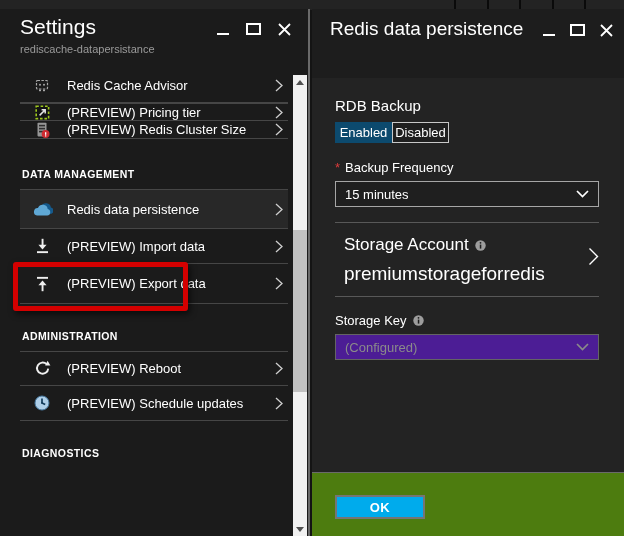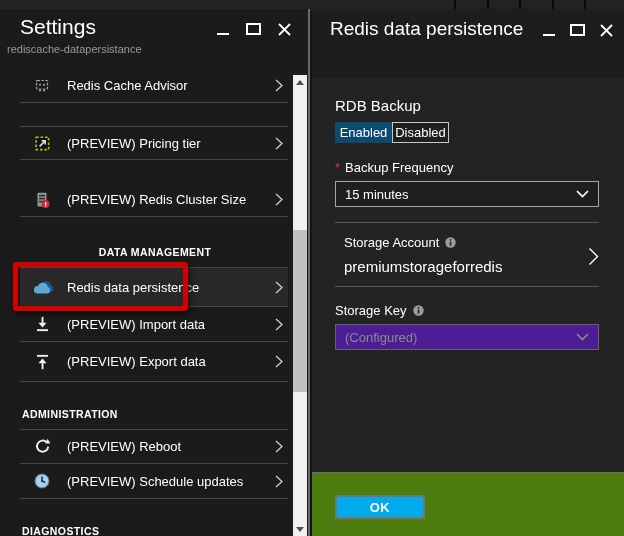--- a/index.html
+++ b/index.html
@@ -4,36 +4,36 @@
 <style>
   html,body{margin:0;padding:0;width:624px;height:536px;overflow:hidden;background:#141414;
     font-family:"Liberation Sans","DejaVu Sans",sans-serif;-webkit-font-smoothing:antialiased;}
   .strip{position:absolute;left:0;top:0;width:624px;height:10px;background:#232323;}
   .strip-sep{position:absolute;top:0;width:2px;height:10px;background:#0a0a0a;}
 
   
   .left-panel{position:absolute;left:0;top:9px;width:310px;height:527px;background:#1b1b1b;
     border-right:2px solid #6a6a6a;box-sizing:border-box;overflow:hidden;}
   .panel-title{position:absolute;left:20px;top:6px;font-size:21px;font-weight:400;color:#fff;}
-  .panel-subtitle{position:absolute;left:7px;top:34px;font-size:11px;color:#9a9a9a;}
+  .panel-subtitle{position:absolute;left:20px;top:34px;font-size:11px;color:#9a9a9a;}
   .win-controls{position:absolute;display:flex;align-items:center;gap:17px;}
   .left-panel .win-controls{top:13px;right:17px;}
   .wc{cursor:pointer;display:flex;align-items:center;justify-content:center;height:14px;}
   .wc-min i{display:block;width:12px;height:2px;background:#fff;margin-top:9px;}
   .wc-max i{display:block;width:11px;height:8px;border:2px solid #fff;}
   .list{position:absolute;left:20px;top:59px;width:268px;bottom:0;overflow:hidden;}
   .row{display:flex;align-items:center;box-sizing:border-box;border-bottom:1px solid #464646;cursor:pointer;}
   .row .ic{width:24px;display:flex;justify-content:center;margin-left:10px;flex:0 0 24px;}
   .row .lbl{margin-left:13px;font-size:13px;color:#fff;flex:1 1 auto;white-space:nowrap;overflow:hidden;}
   .row .chev{margin-right:5px;flex:0 0 auto;display:flex;}
-  .h35{height:35px;} .h34{height:34px;margin-top:23px;} .h40{height:40px;}
+  .h35{height:35px;} .h34{height:18px;} .h40{height:40px;}
   .bt{border-top:1px solid #464646;}
   .sec-head{display:flex;align-items:flex-end;box-sizing:border-box;padding:0 0 9px 2px;}
   .sec-head span{font-size:10.5px;font-weight:700;letter-spacing:.4px;color:#fff;}
-  .sh47{height:47px;} .sh50{height:50px;justify-content:center;}
+  .sh47{height:47px;} .sh50{height:50px;}
   .row.selected{background:#282828;}
   
   .sb{position:absolute;left:293px;top:66px;bottom:0;width:14px;background:#f1f1f1;}
   .sb-btn{position:absolute;left:0;width:14px;height:14px;display:flex;align-items:center;justify-content:center;cursor:pointer;}
   .sb-up{top:0;} .sb-down{bottom:0;}
   .tri-up{width:0;height:0;border-left:4px solid transparent;border-right:4px solid transparent;border-bottom:5px solid #505050;}
   .tri-down{width:0;height:0;border-left:4px solid transparent;border-right:4px solid transparent;border-top:5px solid #505050;}
   .sb-thumb{position:absolute;left:0;top:155px;width:14px;height:162px;background:#c1c1c1;cursor:grab;}
   
   .annotation{position:absolute;left:13px;top:262px;width:175px;height:49px;box-sizing:border-box;
@@ -52,22 +52,22 @@
   .tg-on{background:#0c4a6e;}
   .tg-off{background:#1f1f1f;border:1px solid #c8c8c8;}
   .field-label{margin-top:17px;font-size:13px;color:#fff;display:flex;align-items:center;}
   .req{color:#dc3b3b;margin-right:5px;font-size:13px;}
   .select{margin-top:6px;height:23px;box-sizing:border-box;border:1px solid #a6a6a6;background:#1f1f1f;
       display:flex;align-items:center;padding:12px 9px;font-size:13px;color:#fff;cursor:pointer;}
   .select .sel-val{flex:1 1 auto;}
   .select.disabled{border-color:#646464;color:#8b8b8b;cursor:default;background:#4c1d95;}
   .divider{height:1px;background:#585858;margin-top:15px;}
   .sa-block{position:relative;margin-top:10px;padding:2px 20px 2px 9px;cursor:pointer;}
-  .sa-label{font-size:13px;color:#fff;display:flex;align-items:center;}
-  .sa-value{margin-top:8px;font-size:15px;color:#fff;}
+  .sa-label{font-size:17px;color:#fff;display:flex;align-items:center;}
+  .sa-value{margin-top:8px;font-size:19px;color:#fff;}
   .sa-chev{position:absolute;right:0;top:14px;}
   .info-ic{display:inline-flex;margin-left:6px;}
   .rp-footer{position:absolute;left:0;bottom:0;width:100%;height:64px;background:#4d7c0f;border-top:1px solid #6a6a6a;box-sizing:border-box;}
   .ok-btn{position:absolute;left:23px;top:22px;width:90px;height:24px;box-sizing:border-box;background:#00abec;
       border:2px solid #757575;color:#fff;font-size:13px;font-weight:700;letter-spacing:.5px;
       display:flex;align-items:center;justify-content:center;cursor:pointer;}
 </style>
 </head>
 <body>
 

